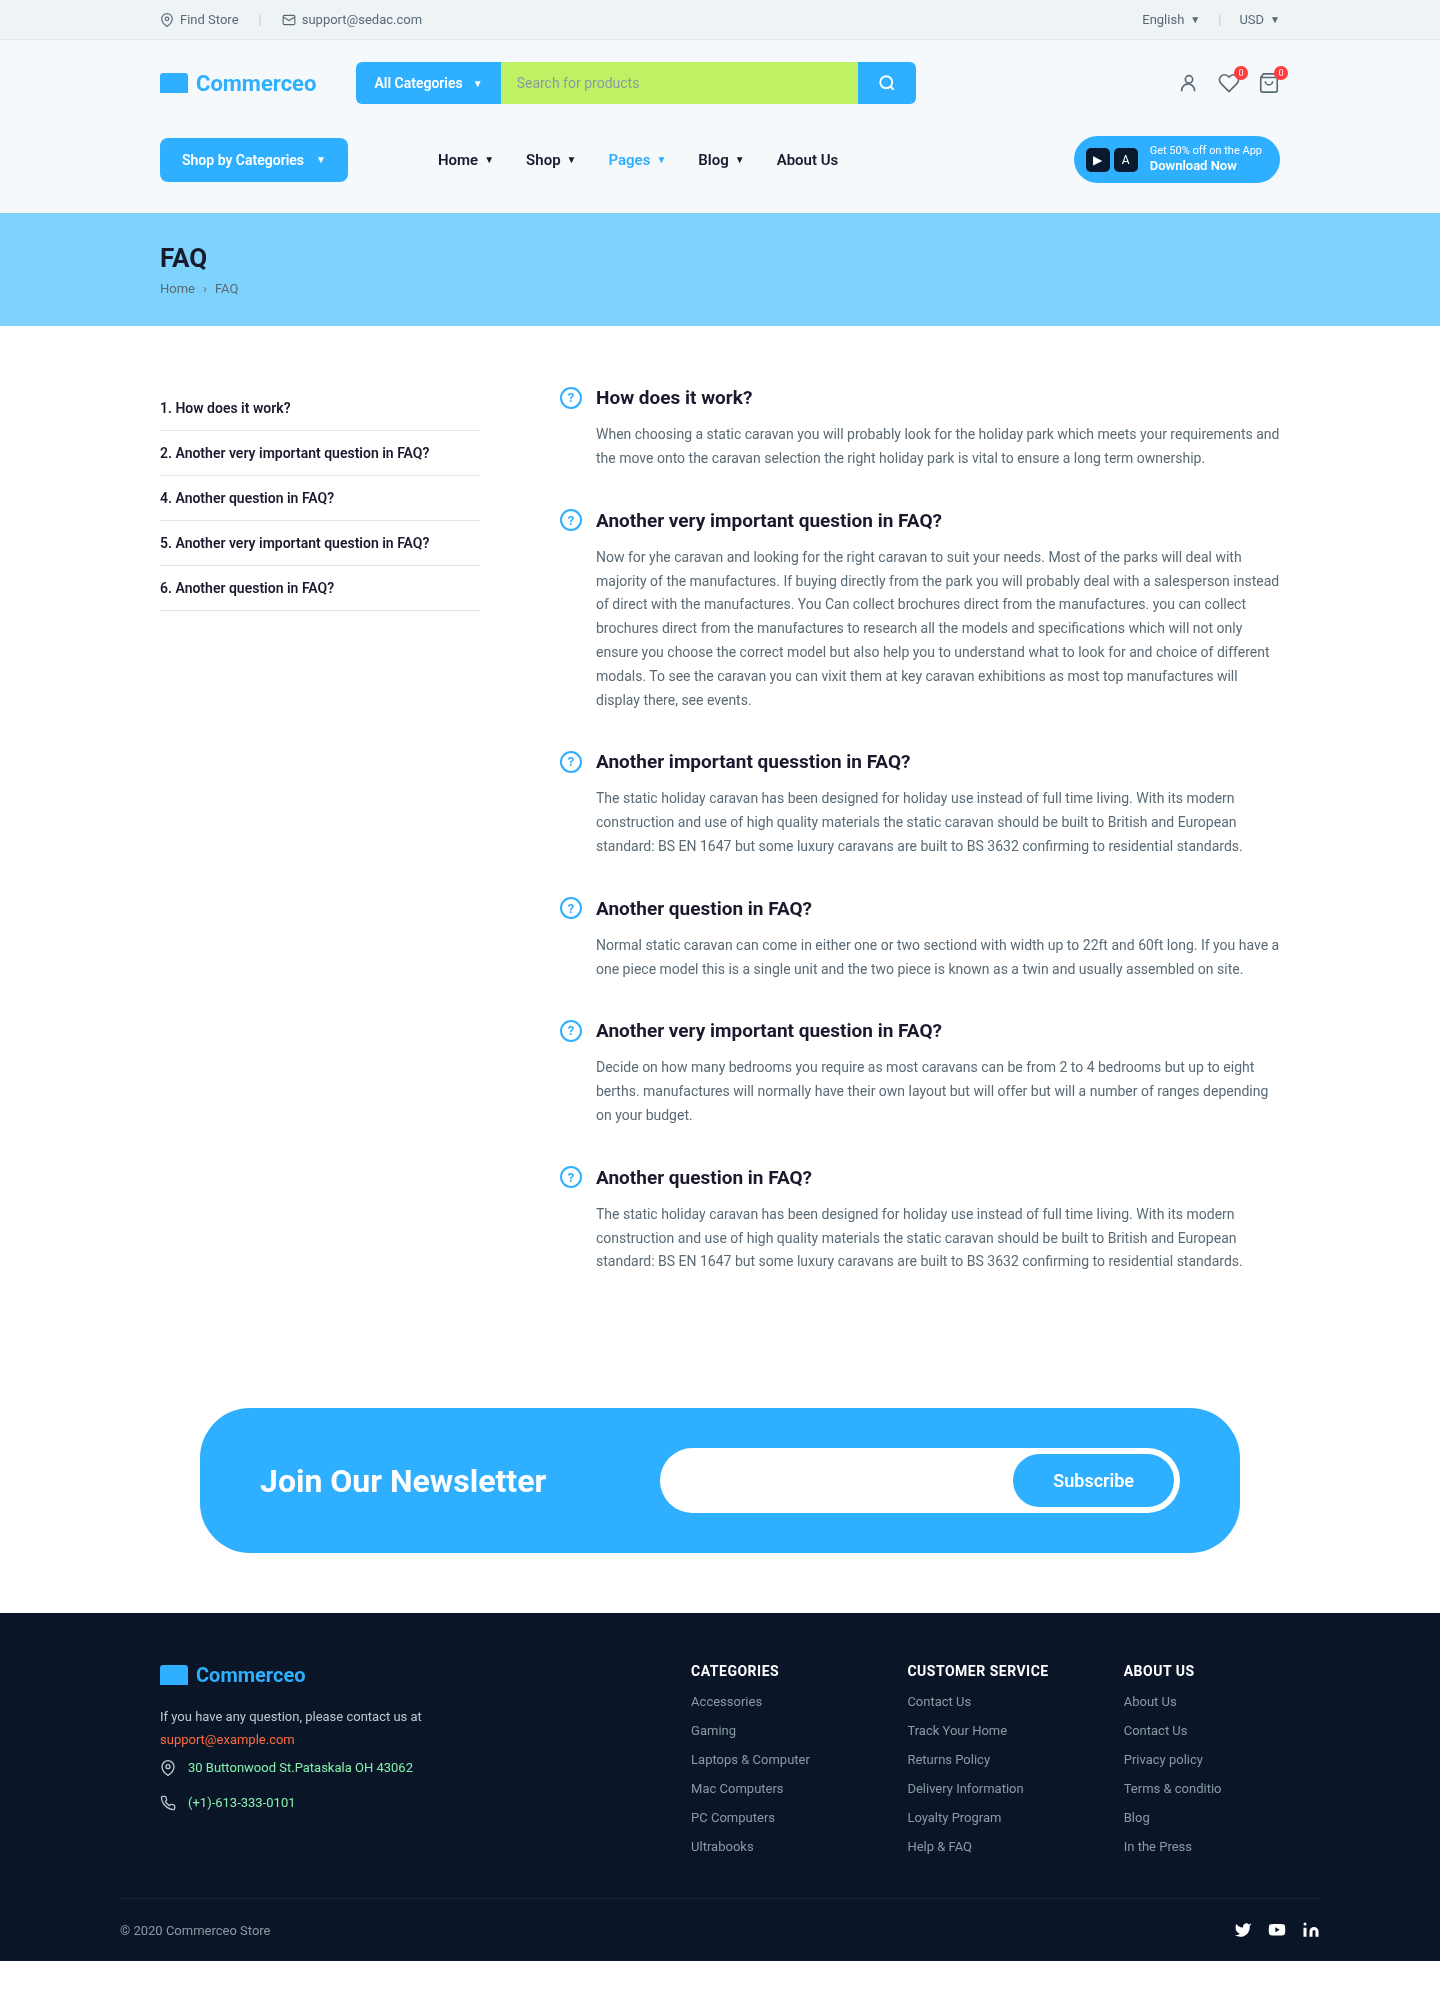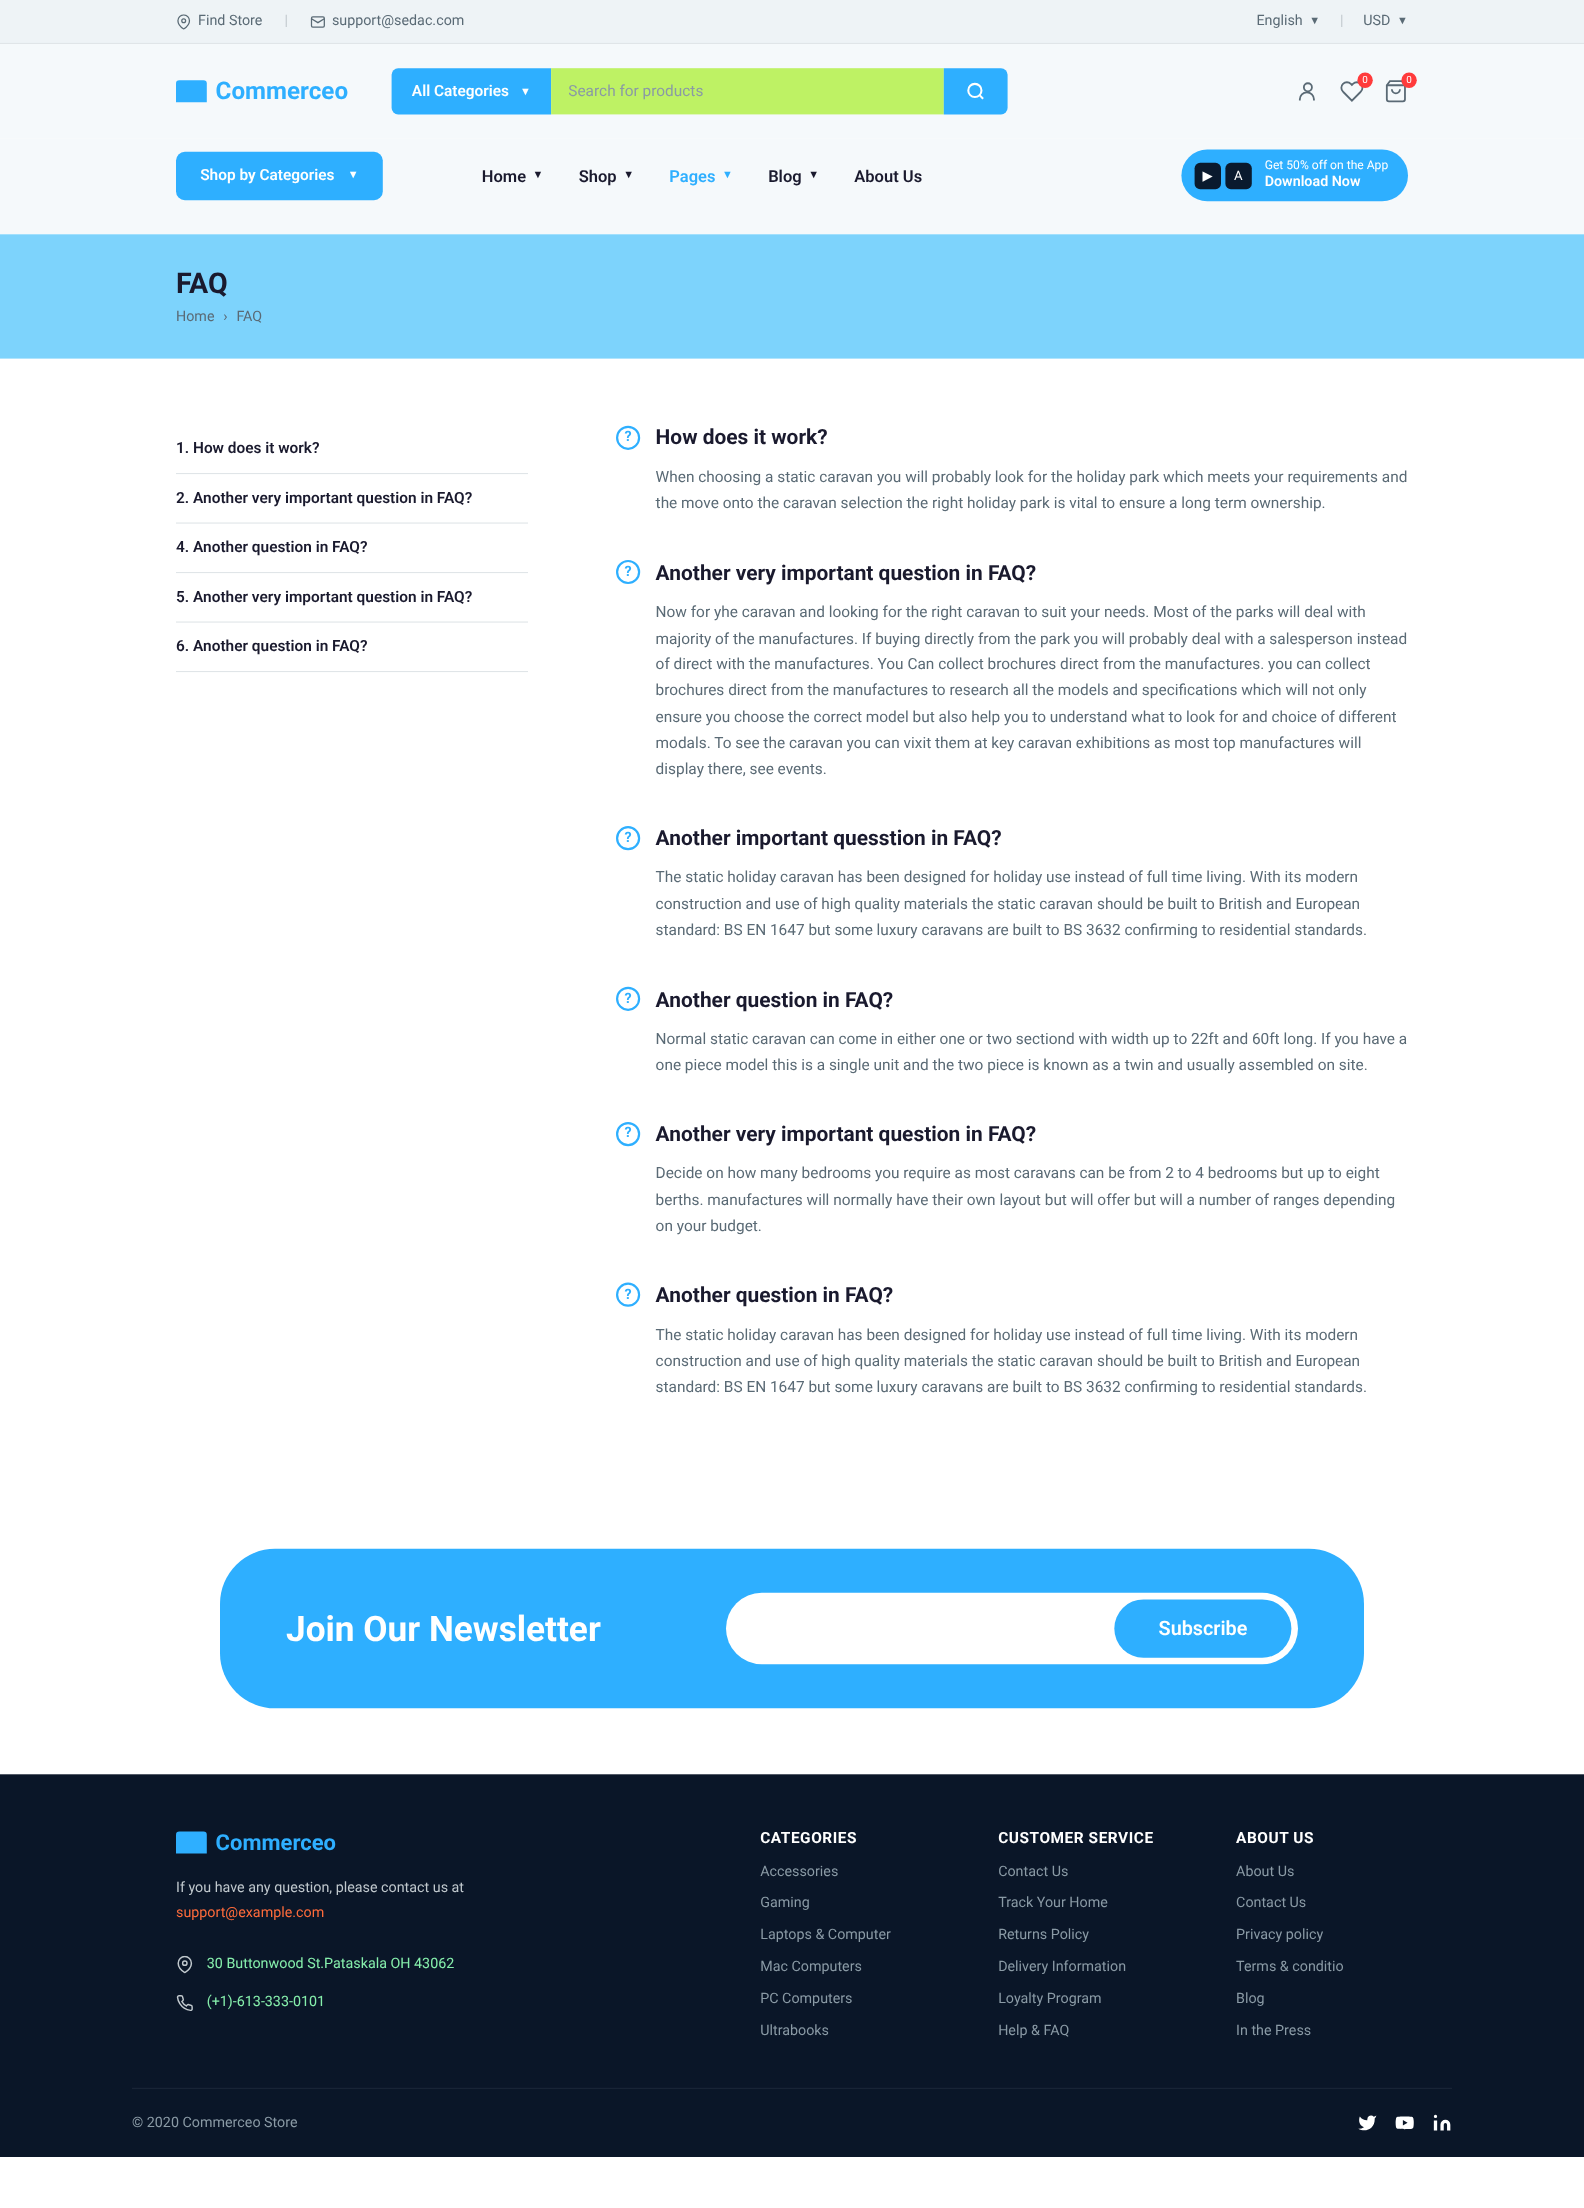--- a/index.html
+++ b/index.html
@@ -50,21 +50,21 @@
 .newsletter-title{color:#fff;font-size:32px;font-weight:700}
 .newsletter-form{background:#fff;border-radius:40px;padding:6px;display:flex;align-items:center;width:520px}
 .newsletter-input{flex:1;border:none;padding:14px 24px;font-size:15px;outline:none;background:transparent}
 .newsletter-btn{background:#2eafff;color:#fff;border:none;padding:16px 40px;border-radius:30px;font-size:18px;font-weight:600;cursor:pointer}
 .footer{background:#0a1628;color:#8a9aa5;padding:50px 0 0}
 .footer-inner{display:flex;gap:60px}
 .footer-col{flex:1}
 .footer-col.wide{flex:1.6}
 .footer-logo{display:flex;align-items:center;gap:8px;font-size:20px;font-weight:700;color:#2eafff;margin-bottom:20px}
 .footer-desc{font-size:13px;line-height:1.6;color:#c0c8cd;margin-bottom:4px}
-.footer-email{color:#ff6b3b;font-size:13px;margin-bottom:29px;display:block}
+.footer-email{color:#ff6b3b;font-size:13px;margin-bottom:11px;display:block}
 .footer-contact{display:flex;gap:12px;margin-bottom:16px;font-size:13px;color:#86efac;line-height:1.5}
 .footer-contact-icon{flex-shrink:0;margin-top:2px}
 .footer-heading{color:#fff;font-size:14px;font-weight:700;margin-bottom:15px;letter-spacing:0.5px}
 .footer-link{display:block;font-size:13px;color:#8a9aa5;margin-bottom:14px;cursor:pointer}
 .footer-bottom{border-top:1px solid #1a2638;margin-top:30px;padding:22px 0;display:flex;justify-content:space-between;align-items:center}
 .copyright{font-size:13px;color:#8a9aa5}
 .social{display:flex;gap:16px}
 .social-icon{color:#fff;cursor:pointer}
 .chevron{font-size:10px}
 svg{display:block}

